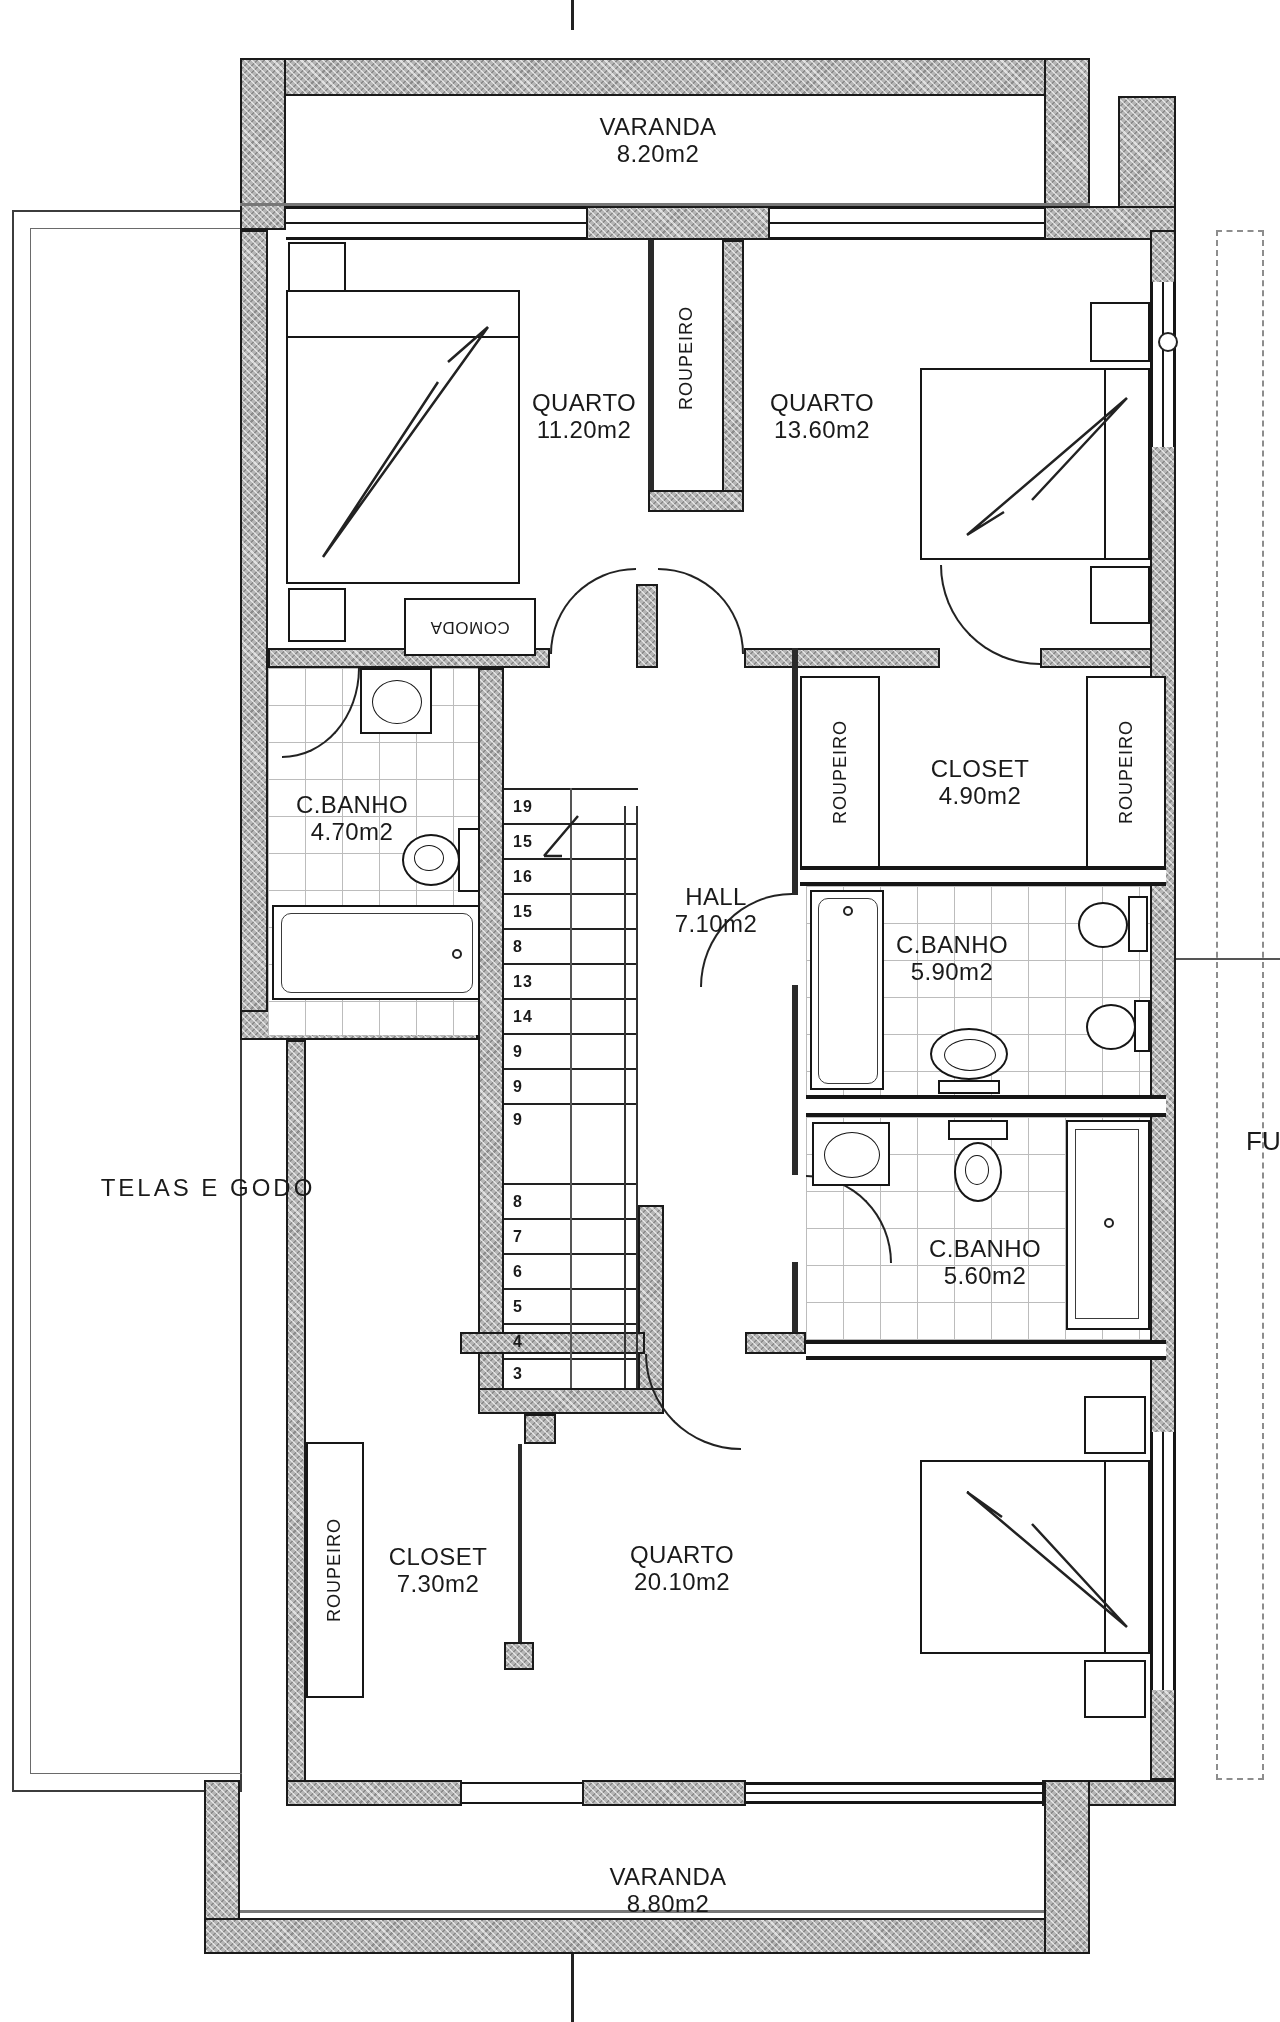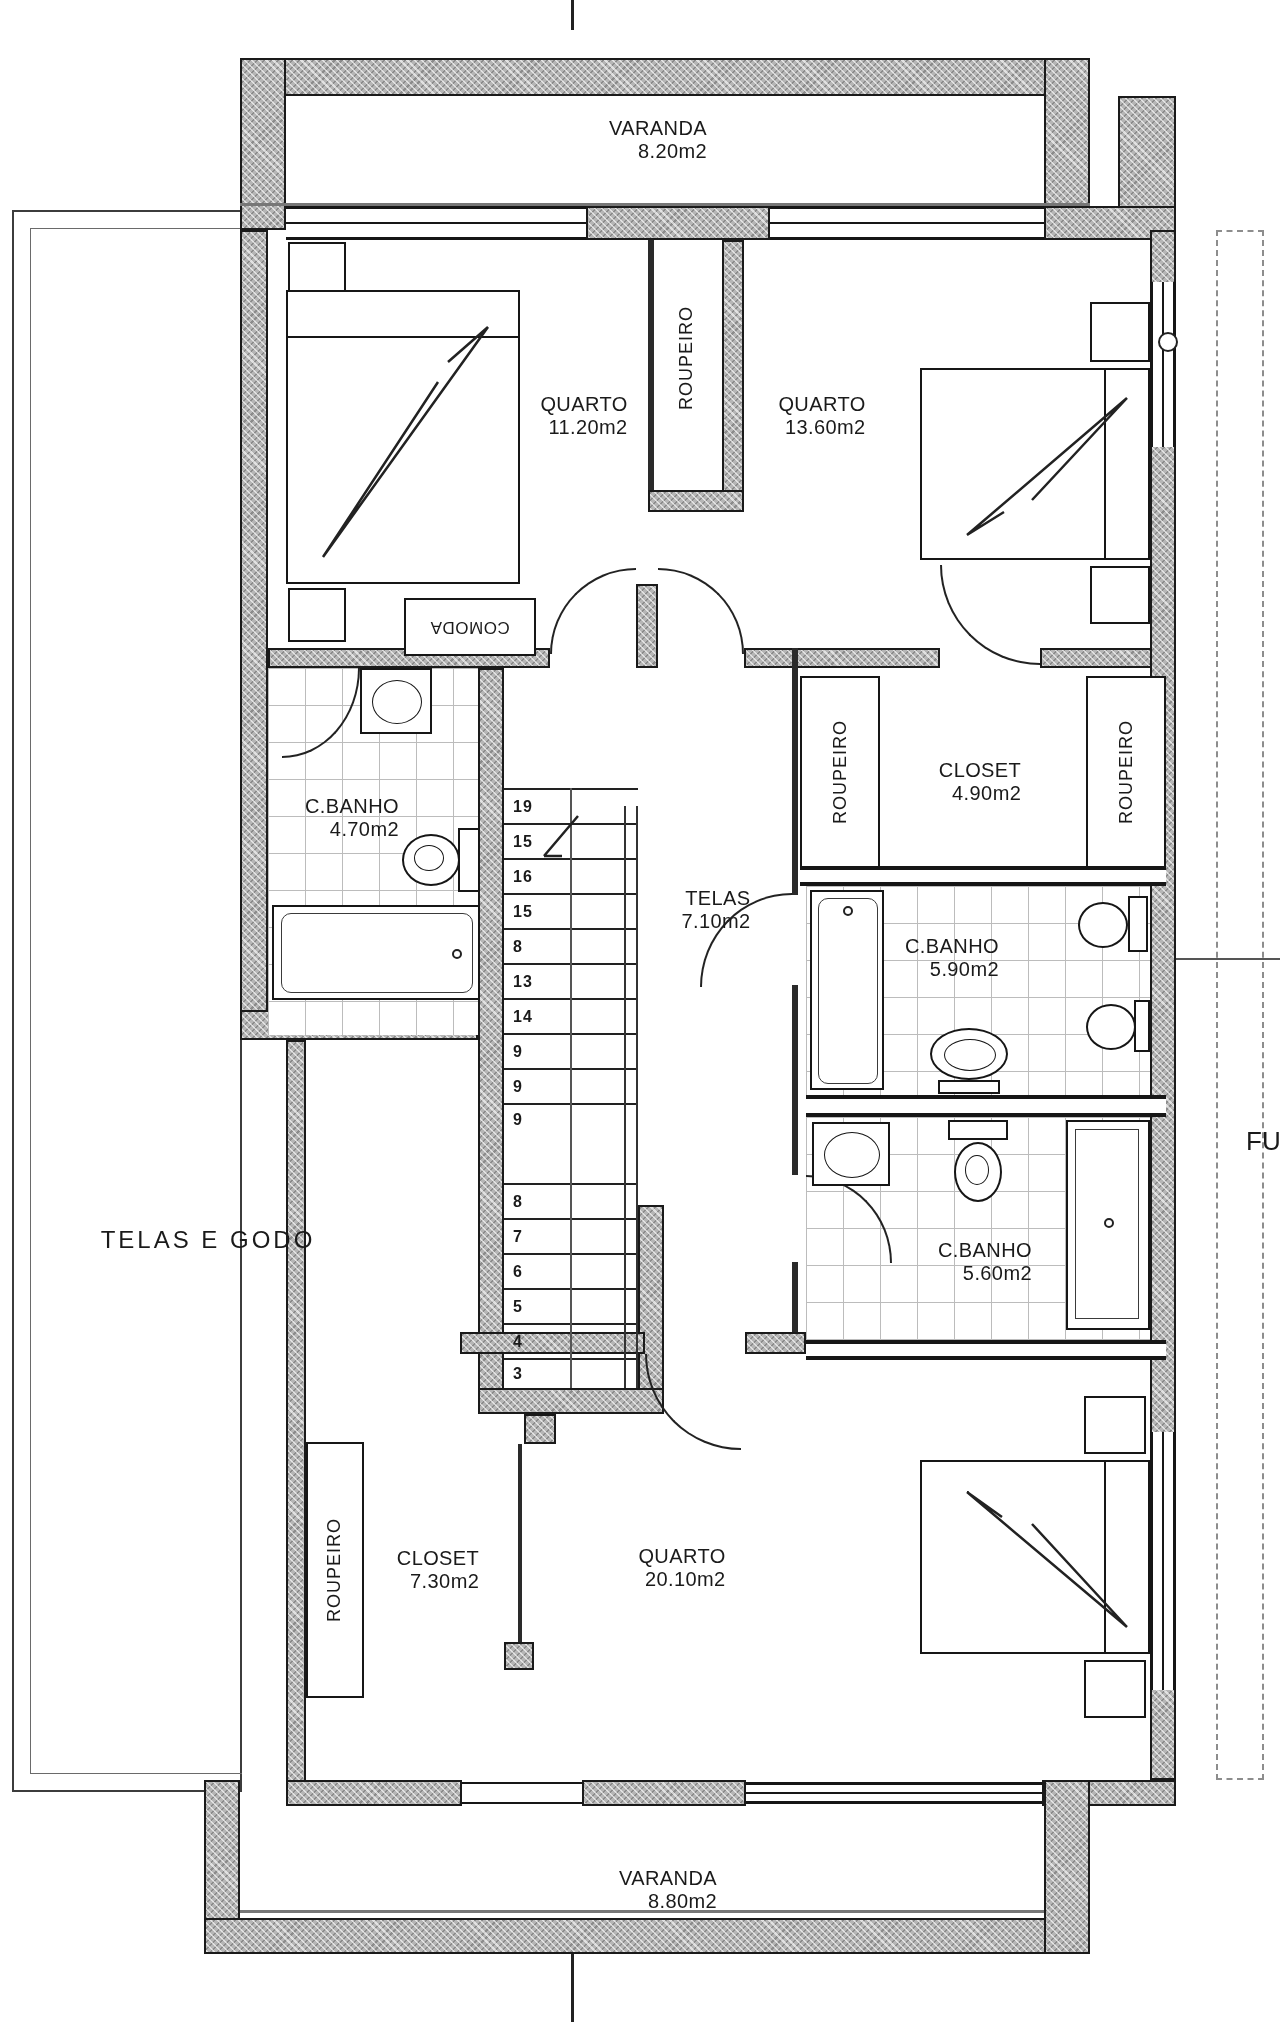--- a/index.html
+++ b/index.html
@@ -21,21 +21,21 @@
           background-image:linear-gradient(#161616 0 0); background-size:2px 100%;
           background-position:center; background-repeat:no-repeat; }
   .tiles { background-color:#fff;
            background-image:linear-gradient(#bcbcbc 1.5px, rgba(0,0,0,0) 1.5px),
                             linear-gradient(90deg, #bcbcbc 1.5px, rgba(0,0,0,0) 1.5px);
            background-size:37px 37px; }
   .furn { background:#fff; border:2.5px solid #161616; }
   .oval { background:#fff; border:2.5px solid #161616; border-radius:50%; }
   .inner { border:1.5px solid #3a3a3a; }
   .dot  { width:10px; height:10px; border:2px solid #222; border-radius:50%; background:#fff; }
-  .rlabel { transform:translate(-50%,-50%); text-align:right; font-size:20px; line-height:1.14;
+  .rlabel { transform:translate(-50%,-50%); text-align:center; font-size:24px; line-height:1.14;
             letter-spacing:.4px; white-space:nowrap; display:flex; flex-direction:column; }
   .vlabel { transform:translate(-50%,-50%) rotate(-90deg); font-size:18px; letter-spacing:1px;
             white-space:nowrap; }
   .flip   { transform:translate(-50%,-50%) rotate(180deg); font-size:17px; letter-spacing:.5px;
             white-space:nowrap; }
   .single { transform:translate(-50%,-50%); font-size:24px; letter-spacing:3px; white-space:nowrap; }
   .step { left:504px; width:134px; border-top:2px solid #222; padding-left:9px;
           display:flex; align-items:center; }
   .stepnum { font-size:16px; font-weight:bold; letter-spacing:1px; }
   .ph { left:0; right:0; border-top:2px solid #161616; }
@@ -258,21 +258,21 @@
   </div>
   <div class="rlabel" style="left:822px;top:416px;">
     <span>QUARTO</span>
     <span>13.60m2</span>
   </div>
   <div class="rlabel" style="left:352px;top:818px;">
     <span>C.BANHO</span>
     <span>4.70m2</span>
   </div>
   <div class="rlabel" style="left:716px;top:910px;">
-    <span>TELAS</span>
+    <span>HALL</span>
     <span>7.10m2</span>
   </div>
   <div class="rlabel" style="left:980px;top:782px;">
     <span>CLOSET</span>
     <span>4.90m2</span>
   </div>
   <div class="rlabel" style="left:952px;top:958px;">
     <span>C.BANHO</span>
     <span>5.90m2</span>
   </div>
@@ -291,16 +291,16 @@
   <div class="rlabel" style="left:668px;top:1890px;">
     <span>VARANDA</span>
     <span>8.80m2</span>
   </div>
 
   <div class="vlabel" style="left:686px;top:358px;">ROUPEIRO</div>
   <div class="vlabel" style="left:840px;top:772px;">ROUPEIRO</div>
   <div class="vlabel" style="left:1126px;top:772px;">ROUPEIRO</div>
   <div class="vlabel" style="left:334px;top:1570px;">ROUPEIRO</div>
   <div class="flip" style="left:470px;top:627px;">COMODA</div>
-  <div class="single" style="left:208px;top:1240px;">TELAS E GODO</div>
+  <div class="single" style="left:208px;top:1188px;">TELAS E GODO</div>
   <div style="left:1246px;top:1126px;font-size:26px;white-space:nowrap;">FU</div>
 
 </div>
 
 </body></html>

